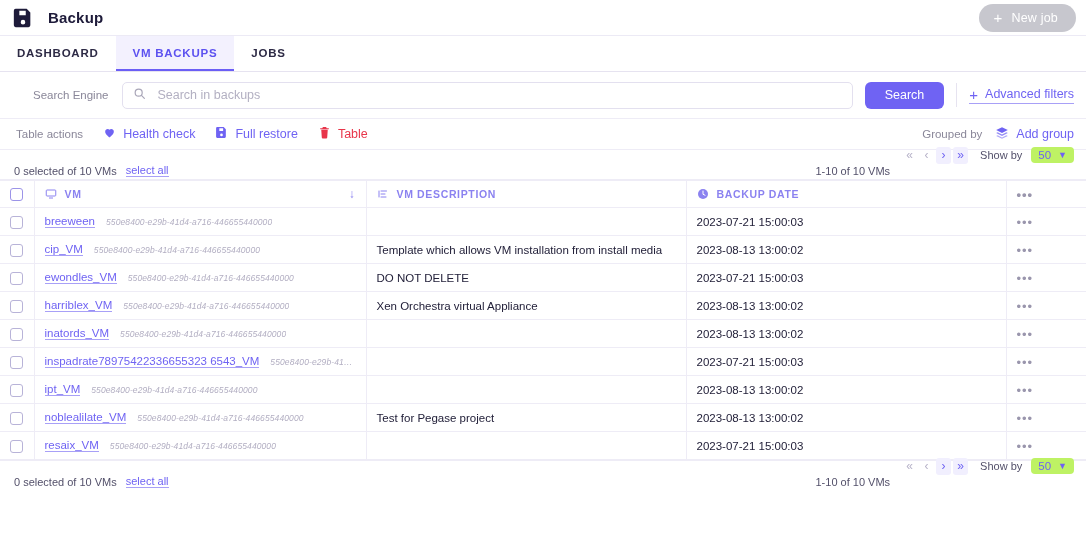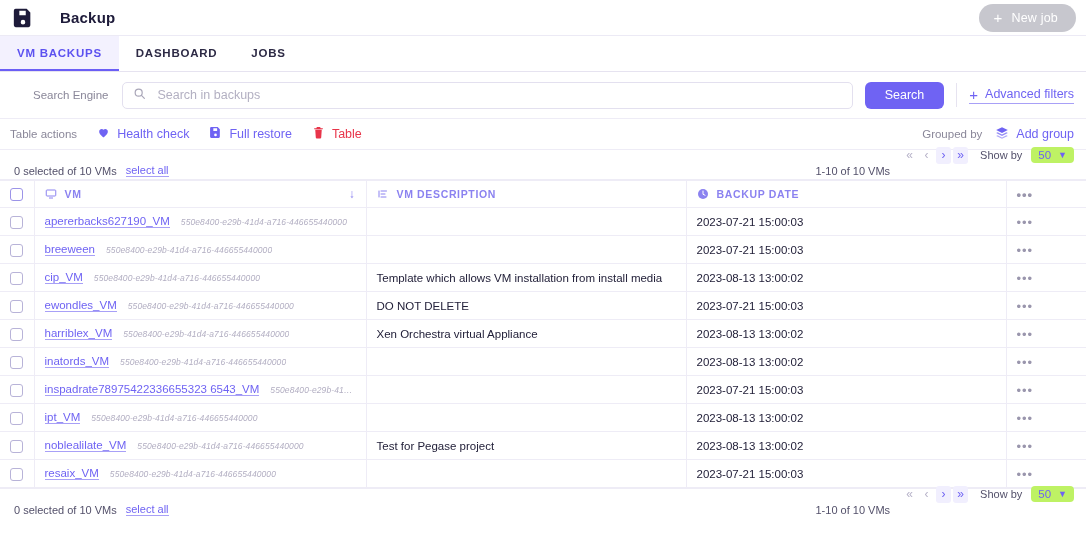--- a/index.html
+++ b/index.html
@@ -20,21 +20,21 @@
     padding: 0 10px 0 12px;
     border-bottom: 1px solid #eceaf5;
     position: relative;
   }
   .app-icon { width: 22px; height: 22px; flex: 0 0 22px; color: #1e1b3a; }
   .app-title {
     font-size: 15px;
     font-weight: 700;
     letter-spacing: .2px;
     color: #1e1b3a;
-    margin-left: 26px;
+    margin-left: 14px;
   }
   .topbar-right { margin-left: auto; display:flex; align-items:center; }
   .newjob-btn {
     display: flex; align-items: center; gap: 9px;
     background: #c7c7ce;
     color: #ffffff;
     border: none;
     border-radius: 17px;
     height: 28px;
     padding: 0 18px 0 14px;
@@ -132,21 +132,21 @@
     padding-bottom: 1px;
     white-space: nowrap;
   }
   .adv-filters .plus { font-size: 15px; line-height: 1; }
 
   
   .actions-row {
     height: 31px;
     display: flex;
     align-items: center;
-    padding: 0 12px 0 10px;
+    padding: 0 12px 0 16px;
     border-bottom: 1px solid #eeecf6;
     font-size: 11.5px;
   }
   .muted-label { color: #8a8799; font-size: 11.5px; }
   .action-link {
     display: flex; align-items: center; gap: 7px;
     font-size: 12.5px;
     cursor: pointer;
     margin-left: 20px;
   }
@@ -276,22 +276,22 @@
   <span class="app-title">Backup</span>
   <div class="topbar-right">
     <button class="newjob-btn">
       <span class="plus">+</span>
       <span>New job</span>
     </button>
   </div>
 </div>
 
 <div class="tabs">
+  <div class="tab">DASHBOARD</div>
   <div class="tab active">VM BACKUPS</div>
-  <div class="tab">DASHBOARD</div>
   <div class="tab">JOBS</div>
 </div>
 
 <div class="search-row">
   <span class="search-label">Search Engine</span>
   <div class="search-box">
     <span>
       <svg viewBox="0 0 24 24" width="13" height="13" fill="none" stroke="currentColor" stroke-width="2.2" stroke-linecap="round">
         <circle cx="10.5" cy="10.5" r="6.5"></circle>
           <line x1="15.6" y1="15.6" x2="21" y2="21"></line>
@@ -415,32 +415,20 @@
         <th class="col-more">
           <span class="more-dots">•••</span>
         </th>
       </tr>
     </thead>
     <tbody>
         <tr>
           <td class="col-check"><span class="chk"></span></td>
           <td class="col-vm">
             <div class="vm-cell">
-              <span class="vm-name">apererbacks627190_VM</span>
-              <span class="vm-uuid">550e8400-e29b-41d4-a716-446655440000</span>
-            </div>
-          </td>
-          <td class="col-desc desc-cell"></td>
-          <td class="col-date date-cell">2023-07-21 15:00:03</td>
-          <td class="col-more"><span class="more-dots">•••</span></td>
-        </tr>
-        <tr>
-          <td class="col-check"><span class="chk"></span></td>
-          <td class="col-vm">
-            <div class="vm-cell">
               <span class="vm-name">breeween</span>
               <span class="vm-uuid">550e8400-e29b-41d4-a716-446655440000</span>
             </div>
           </td>
           <td class="col-desc desc-cell"></td>
           <td class="col-date date-cell">2023-07-21 15:00:03</td>
           <td class="col-more"><span class="more-dots">•••</span></td>
         </tr>
         <tr>
           <td class="col-check"><span class="chk"></span></td>

